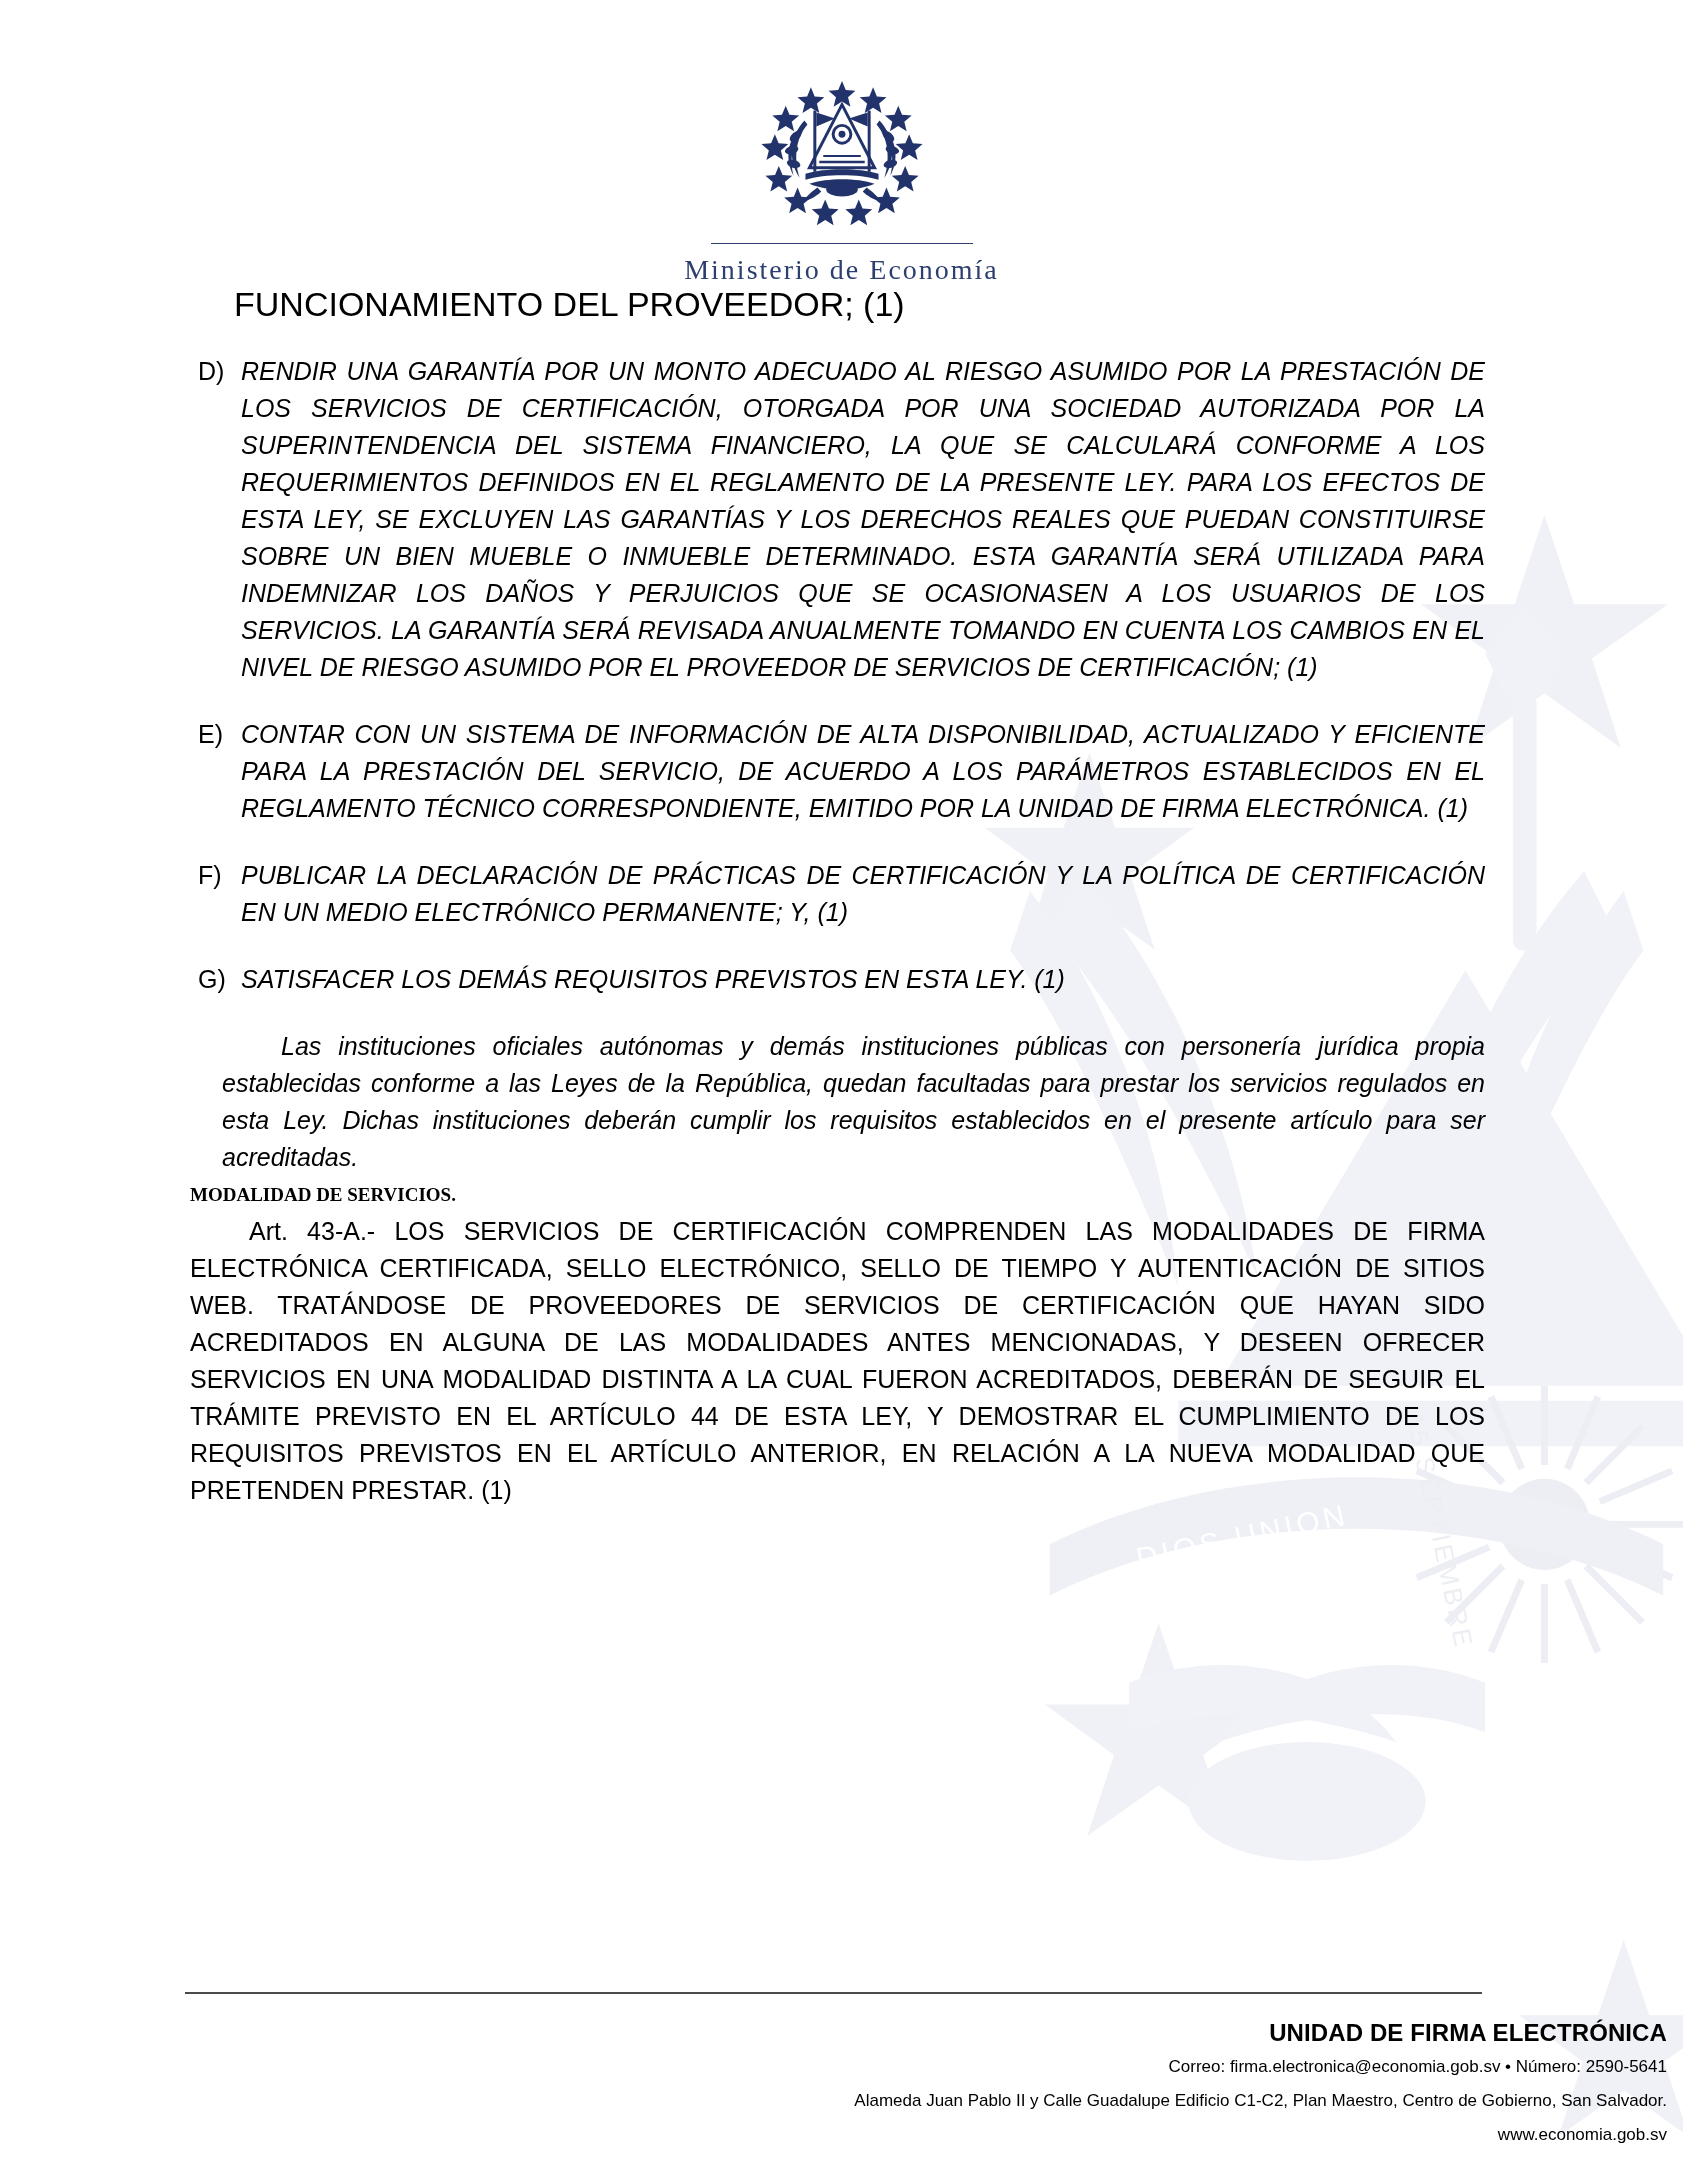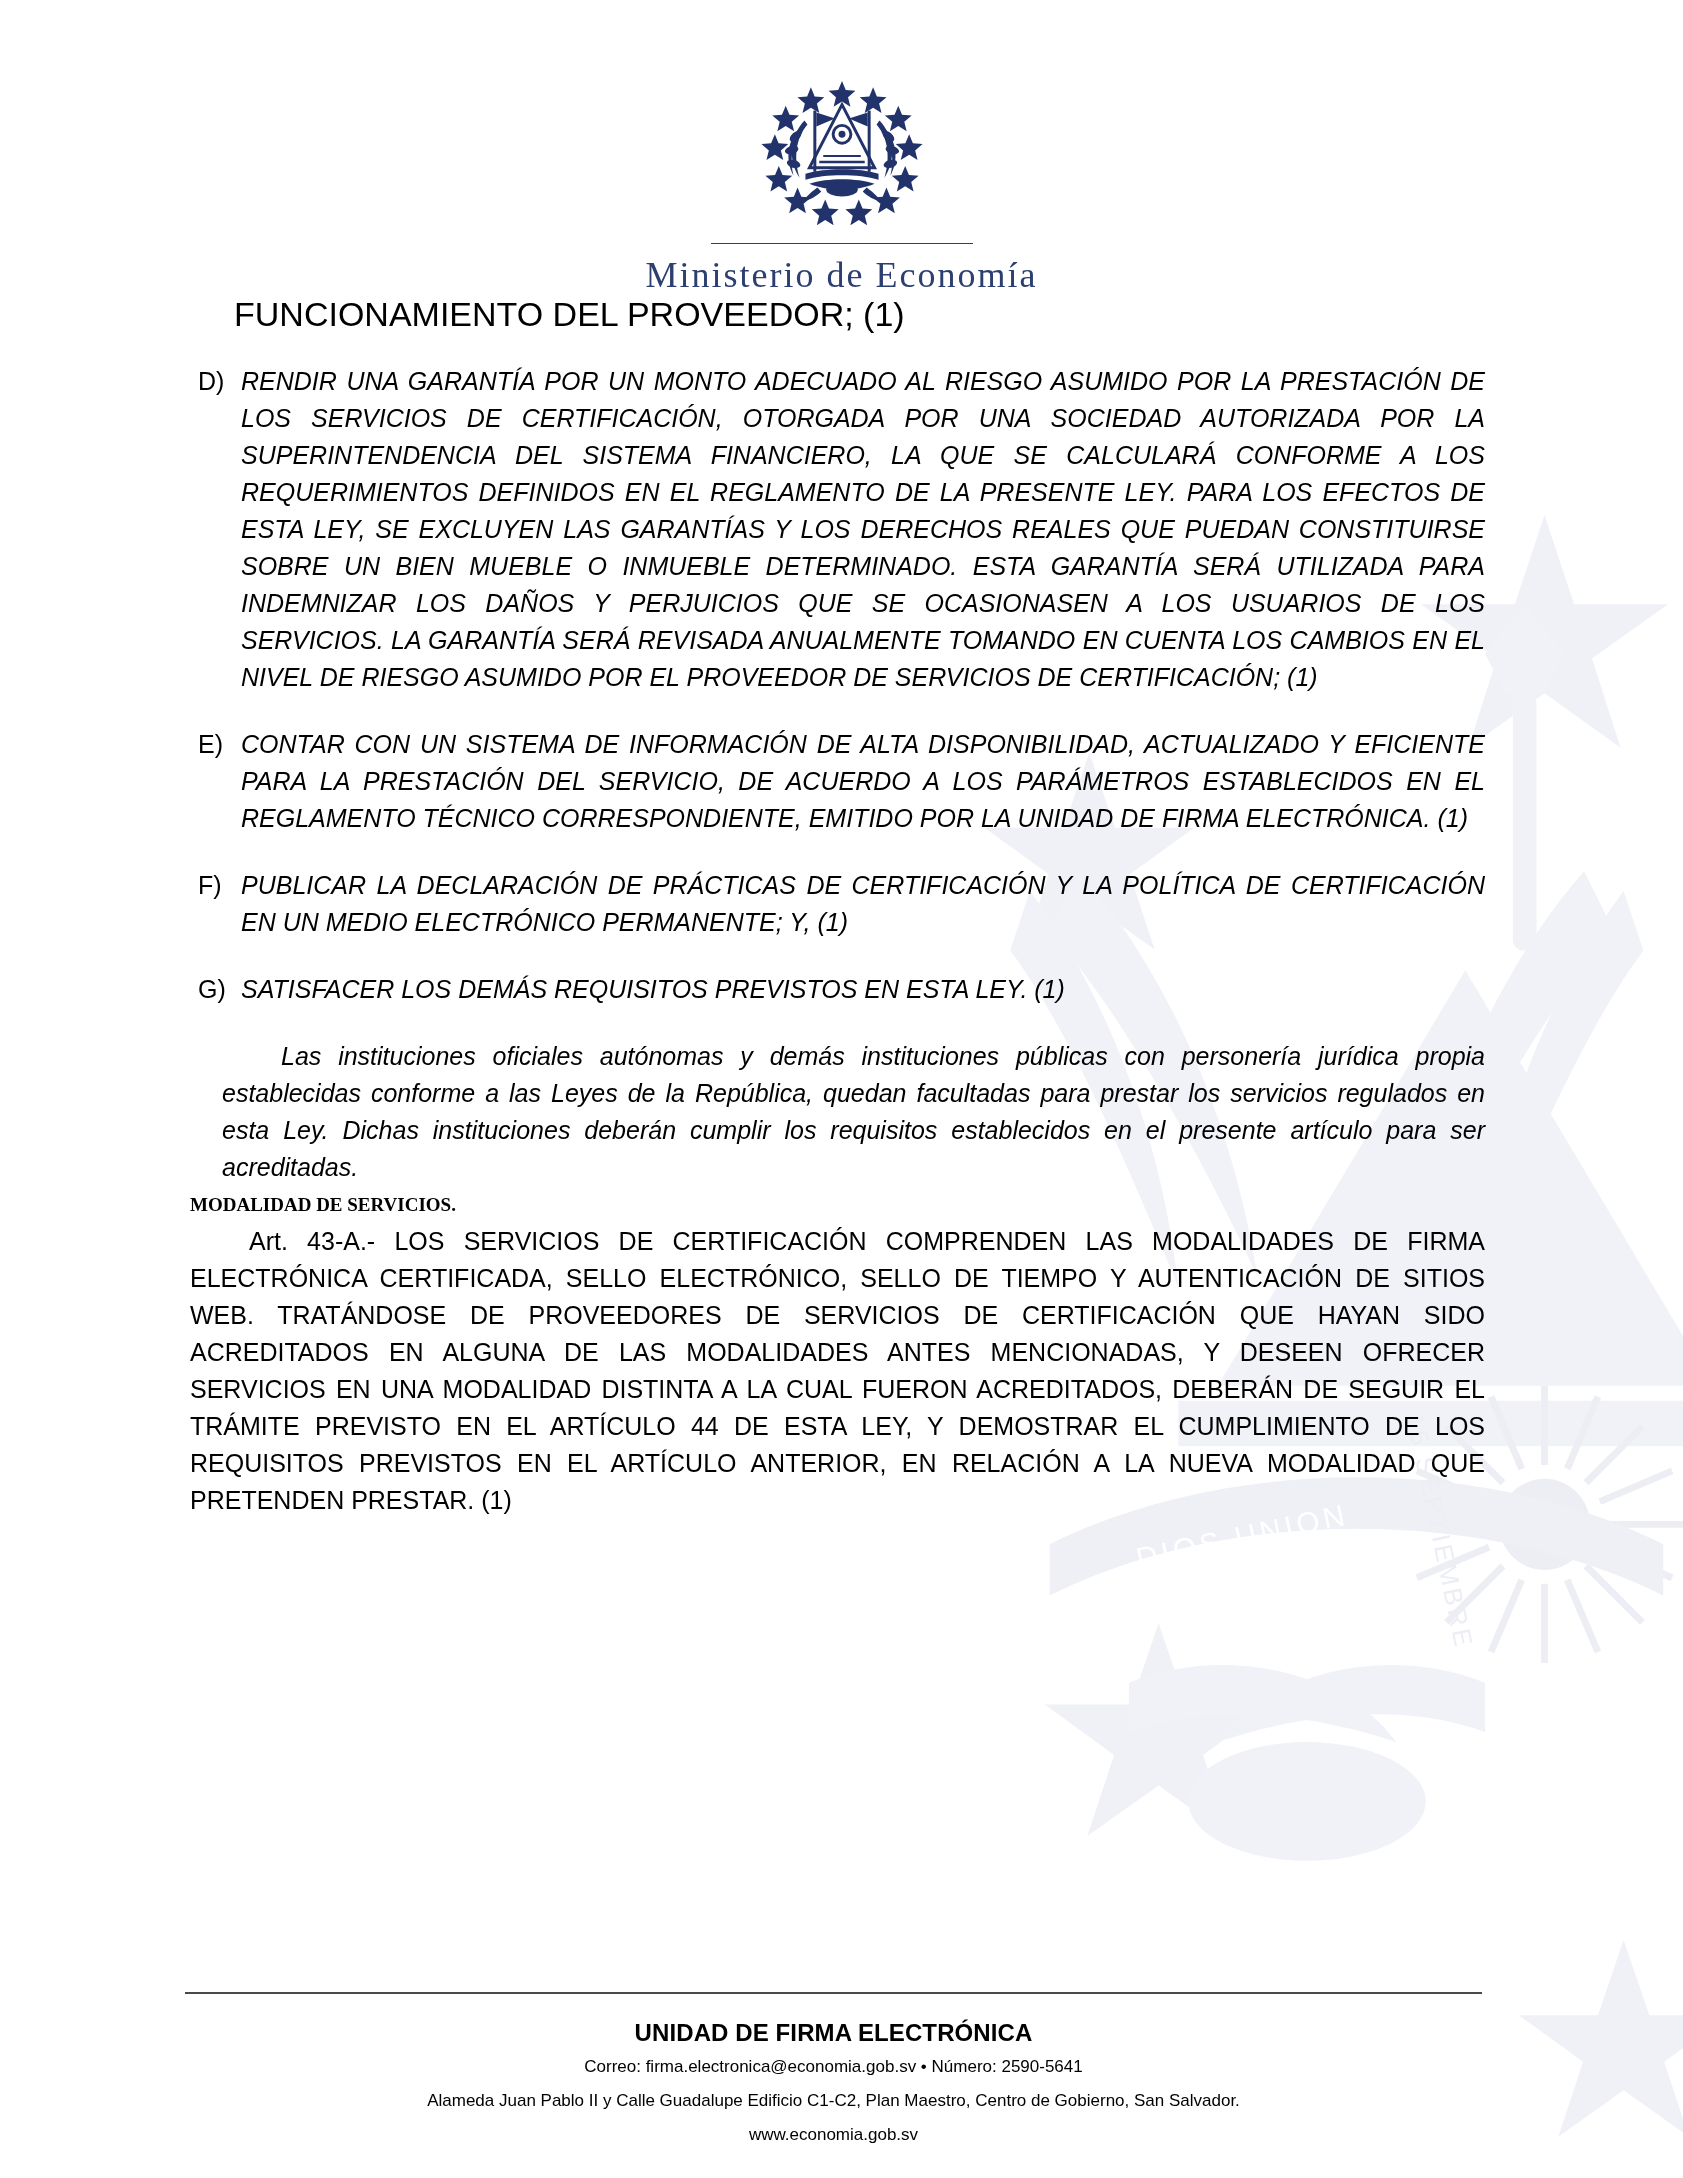--- a/index.html
+++ b/index.html
@@ -48,21 +48,21 @@
     height: 158px;
   }
   .header-rule {
     width: 262px;
     height: 1px;
     background: #2e3f6e;
     margin: 8px auto 10px auto;
   }
   .header-title {
     font-family: "Liberation Serif", serif;
-    font-size: 36px;
+    font-size: 28px;
     letter-spacing: 2px;
     color: #2d3f70;
     white-space: nowrap;
   }
 
   
   .content {
     position: relative;
     z-index: 2;
     padding: 0 198px 0 190px;
@@ -132,21 +132,21 @@
     text-indent: 59px;
   }
 
   
   .footer {
     position: absolute;
     left: 0;
     right: 16px;
     bottom: 26px;
     z-index: 3;
-    text-align: center;
+    text-align: right;
   }
   .footer-rule {
     width: 1297px;
     height: 2px;
     background: #4a4a4a;
     margin: 0 auto 22px auto;
   }
   .footer-name {
     font-family: "Liberation Sans", sans-serif;
     font-weight: bold;

